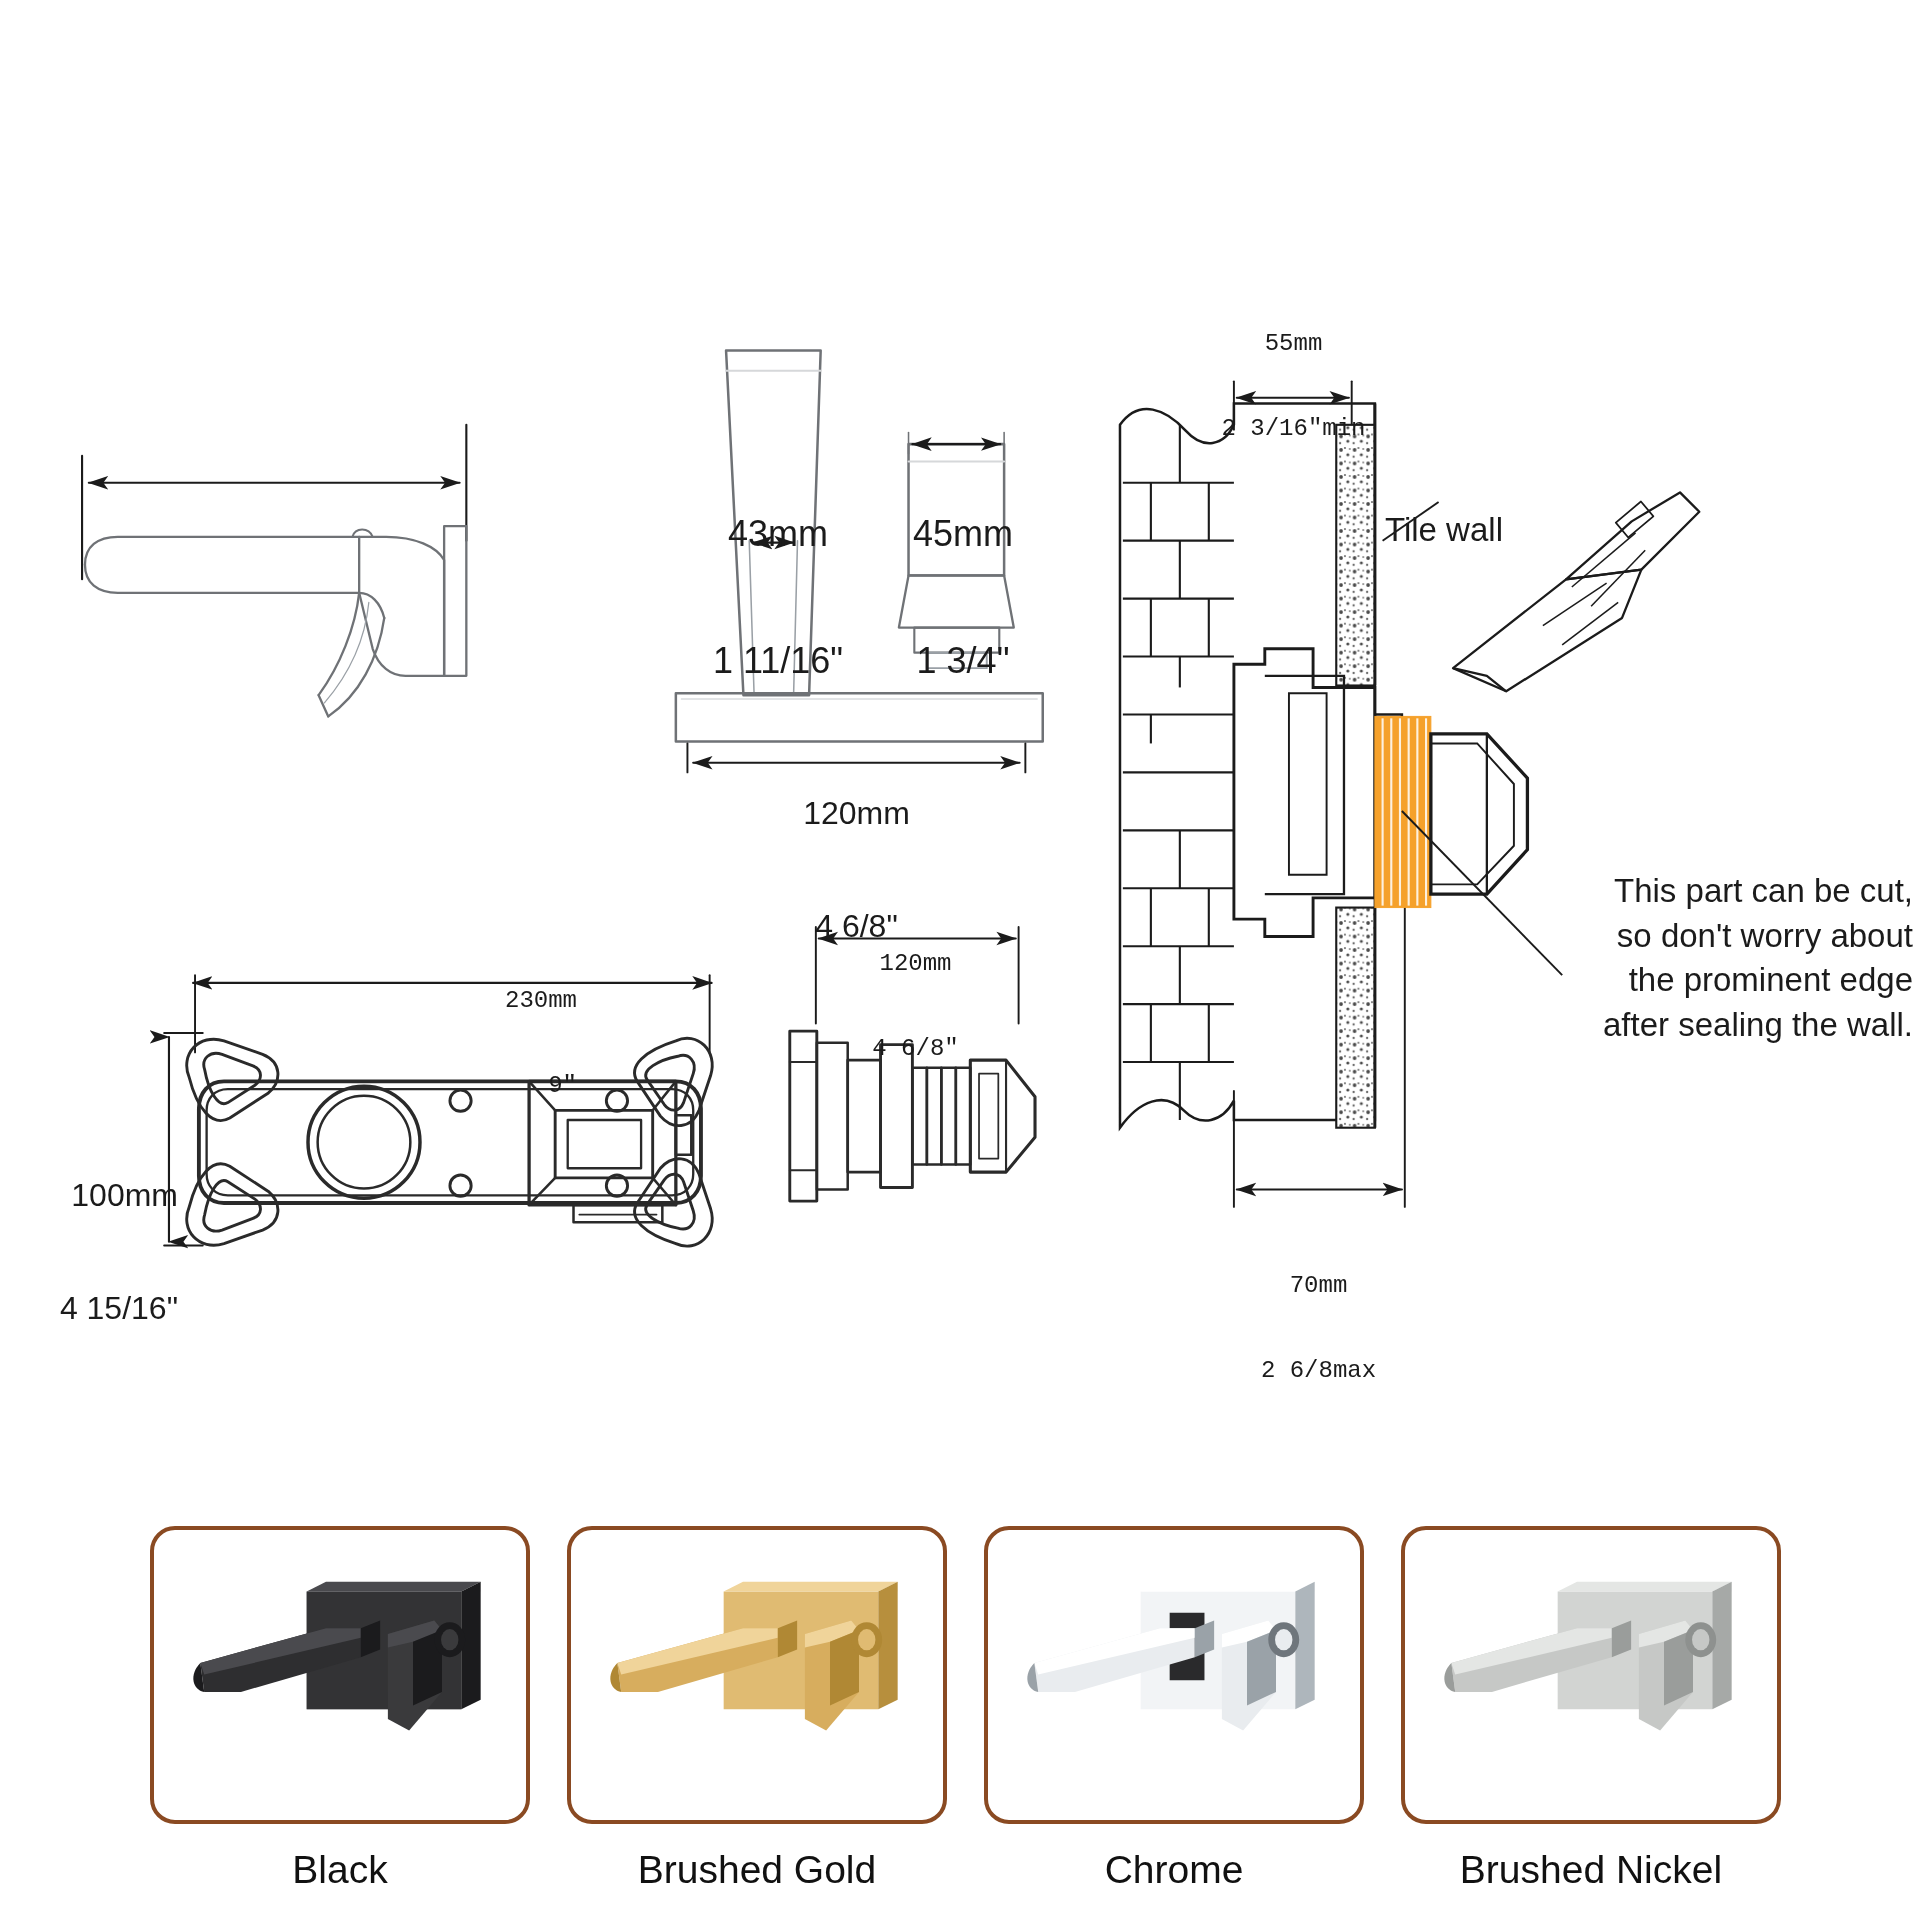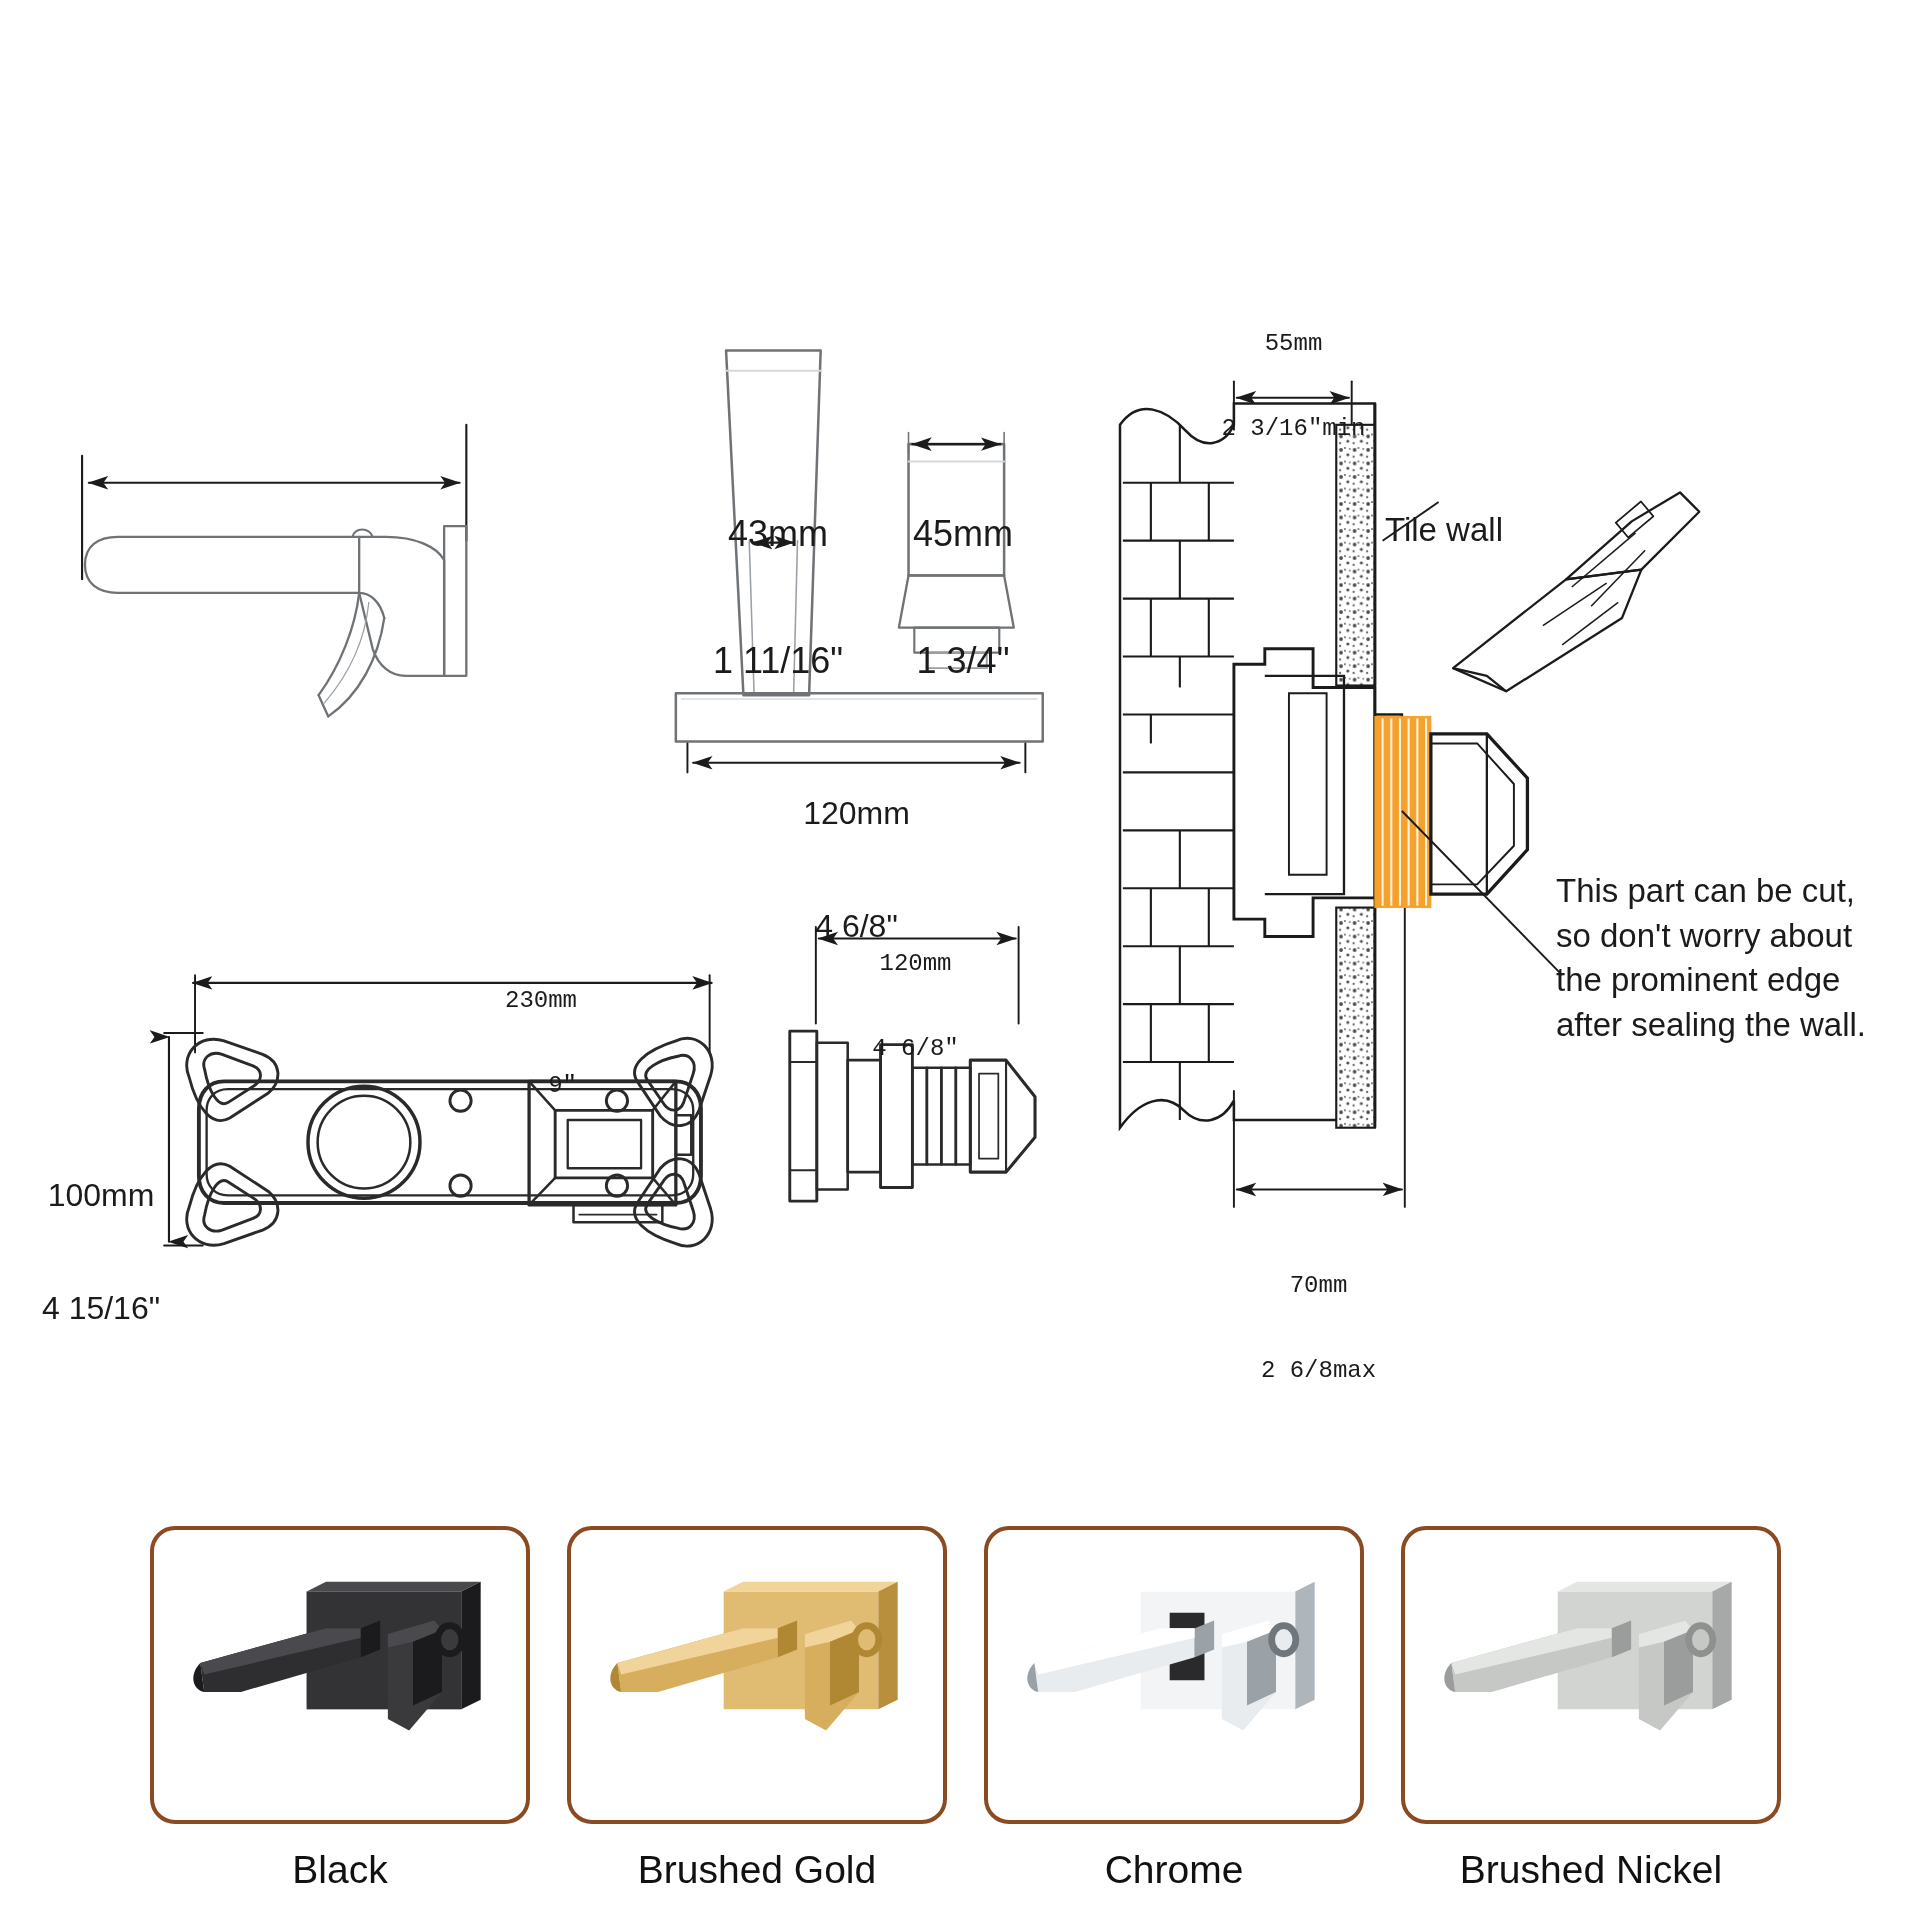--- a/index.html
+++ b/index.html
@@ -17,21 +17,21 @@
     font-family:"Liberation Sans","DejaVu Sans",sans-serif;
     font-size:32px;line-height:1.18;
     color:#1b1b1b;white-space:pre;text-align:center;
   }
   .dimtxt.big{font-size:24px;font-family:Liberation Mono, monospace;}
   .dimtxt.small{font-size:36px;}
   .note{
     position:absolute;
     font-family:"Liberation Sans","DejaVu Sans",sans-serif;
     font-size:33px;line-height:1.35;color:#1b1b1b;
-    white-space:pre-line;text-align:left;
+    white-space:pre-line;text-align:right;
   }
   .tilelbl{
     position:absolute;font-size:33px;color:#1b1b1b;
     font-family:"Liberation Sans","DejaVu Sans",sans-serif;
   }
 
   
   .swatches{
     position:absolute;left:0;top:1526px;width:1931px;height:406px;
     display:flex;justify-content:center;align-items:flex-start;gap:31px;
@@ -317,21 +317,21 @@
   <div class="dimtxt" style="left:731px;top:719px;width:251px;">
     <div>120mm</div>
     <div>4 6/8"</div>
   </div>
 
   <div class="dimtxt big" style="left:326px;top:930px;width:251px;text-align:right;">
     <div>230mm</div>
     <div>9"</div>
   </div>
 
-  <div class="dimtxt" style="left:24px;top:1101px;width:154px;text-align:center;">
+  <div class="dimtxt" style="left:24px;top:1101px;width:154px;text-align:right;">
     <div>100mm</div>
     <div>4 15/16"</div>
   </div>
 
   <div class="dimtxt big" style="left:790px;top:893px;width:251px;">
     <div>120mm</div>
     <div>4 6/8"</div>
   </div>
 
   <div class="dimtxt big" style="left:1163px;top:273px;width:261px;">

